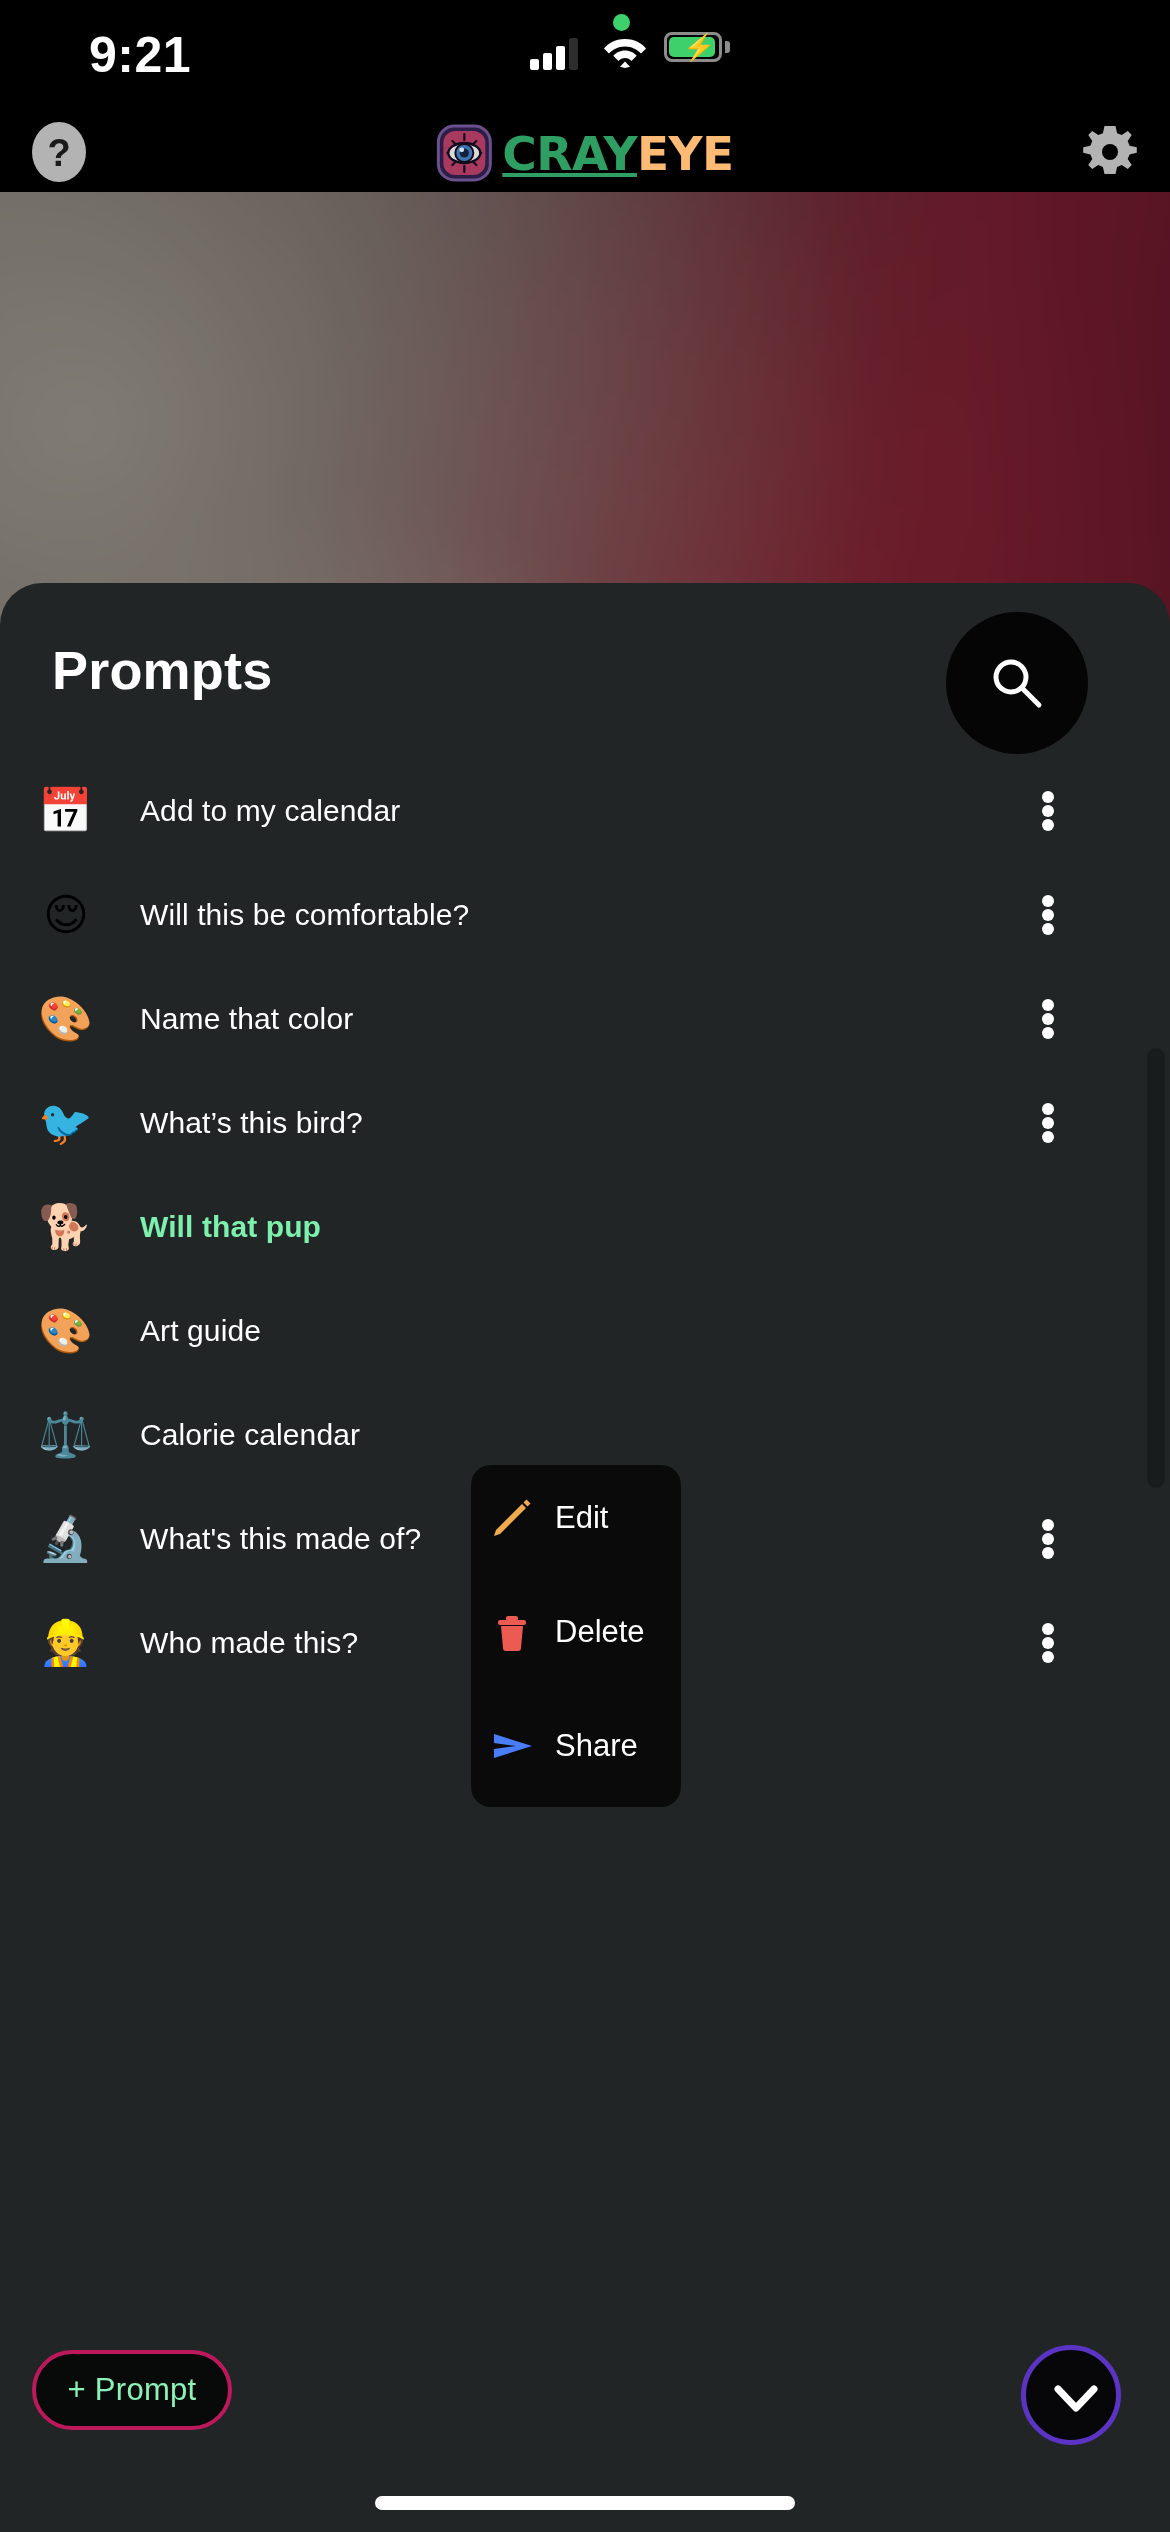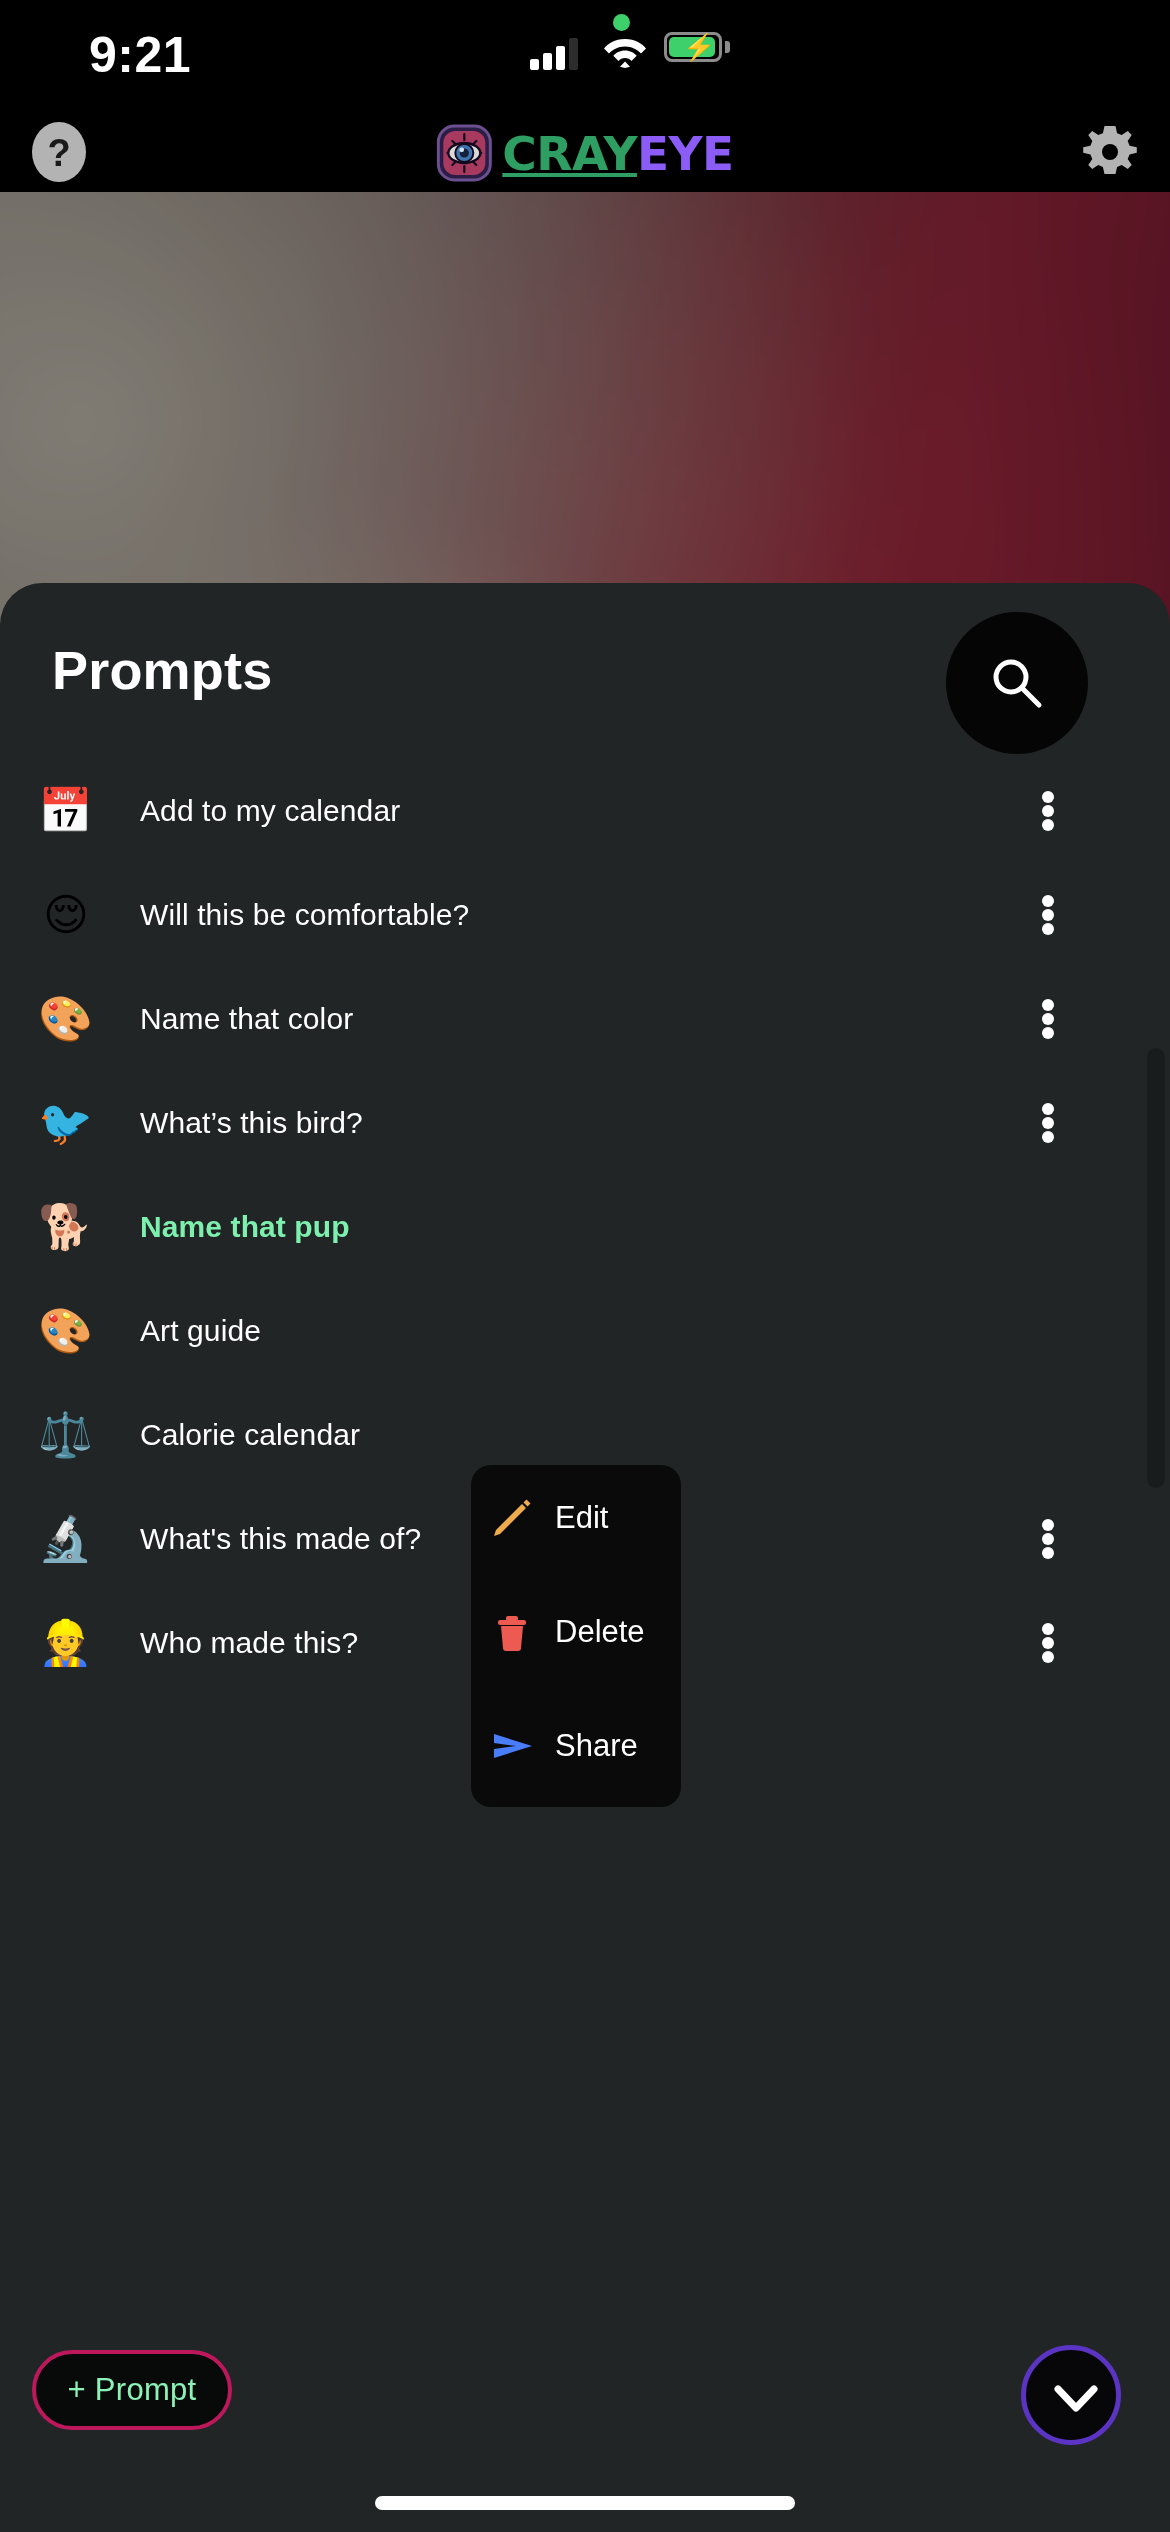--- a/index.html
+++ b/index.html
@@ -140,21 +140,21 @@
           <line x1="16" y1="17" x2="20" y2="21"></line>
             <line x1="36" y1="37" x2="40" y2="41"></line>
           <line x1="40" y1="17" x2="36" y2="21"></line>
             <line x1="20" y1="37" x2="16" y2="41"></line>
         </g>
         <ellipse cx="28" cy="29" rx="16" ry="10" fill="#d9d9d9" stroke="#120a1c" stroke-width="2.4"></ellipse>
         <circle cx="28" cy="29" r="9" fill="#3f74b0" stroke="#120a1c" stroke-width="2"></circle>
         <circle cx="28" cy="29" r="4.6" fill="#15213a"></circle>
         <circle cx="25.4" cy="25.8" r="2.4" fill="#cfe2f4"></circle>
       </svg>
-      <div id="brand-text"><span id="brand-cray" style="color: rgb(47, 158, 99);">CRAY</span><span id="brand-eye" style="color:#8b5cf6">EYE</span></div>
+      <div id="brand-text"><span id="brand-cray" style="color: rgb(47, 158, 99);">CRAY</span><span id="brand-eye" style="color:#fdba74">EYE</span></div>
     </div>
 
     <div id="gear-btn">
       <svg width="60" height="60" viewBox="0 0 60 60">
         <g fill="#b3b3b3">
           <path d="M30 4 l5.5 0 1.6 7.2 4.6 1.9 6.1-4 3.9 3.9 -4 6.1 1.9 4.6 7.2 1.6 0 5.5 -7.2 1.6 -1.9 4.6 4 6.1 -3.9 3.9 -6.1-4 -4.6 1.9 -1.6 7.2 -5.5 0 -5.5 0 -1.6-7.2 -4.6-1.9 -6.1 4 -3.9-3.9 4-6.1 -1.9-4.6 -7.2-1.6 0-5.5 7.2-1.6 1.9-4.6 -4-6.1 3.9-3.9 6.1 4 4.6-1.9 1.6-7.2z"></path>
         </g>
         <circle cx="30" cy="30" r="8" fill="#000"></circle>
       </svg>
     </div>
@@ -225,21 +225,21 @@
           <span class="emo">🐦</span>
           <span class="lbl">What’s this bird?</span>
           <span class="kebab">
             <b></b>
             <b></b>
             <b></b>
           </span>
         </div>
         <div class="row active" style="top: 438px;">
           <span class="emo">🐕</span>
-          <span class="lbl" style="color: rgb(125, 240, 174);">Name that pup</span>
+          <span class="lbl" style="color: rgb(125, 240, 174);">Will that pup</span>
         </div>
         <div class="row" style="top: 542px;">
           <span class="emo">🎨</span>
           <span class="lbl">Art guide</span>
         </div>
         <div class="row" style="top: 646px;">
           <span class="emo">⚖️</span>
           <span class="lbl">Calorie calendar</span>
         </div>
         <div class="row" style="top: 750px;">

